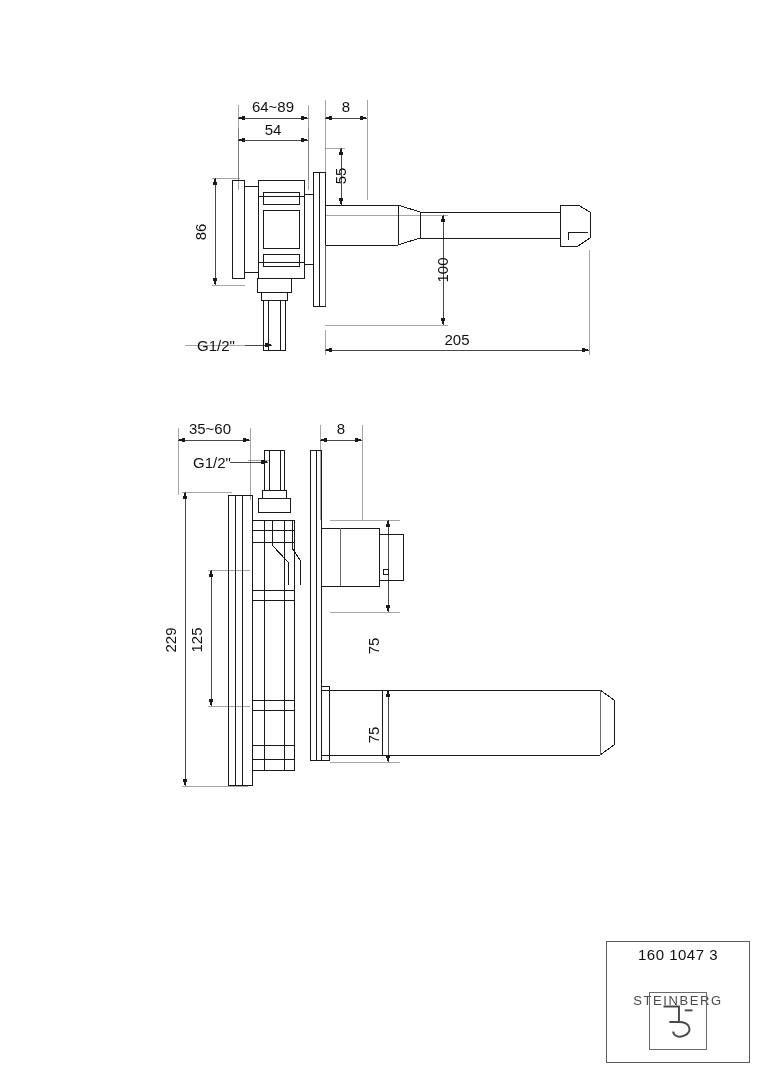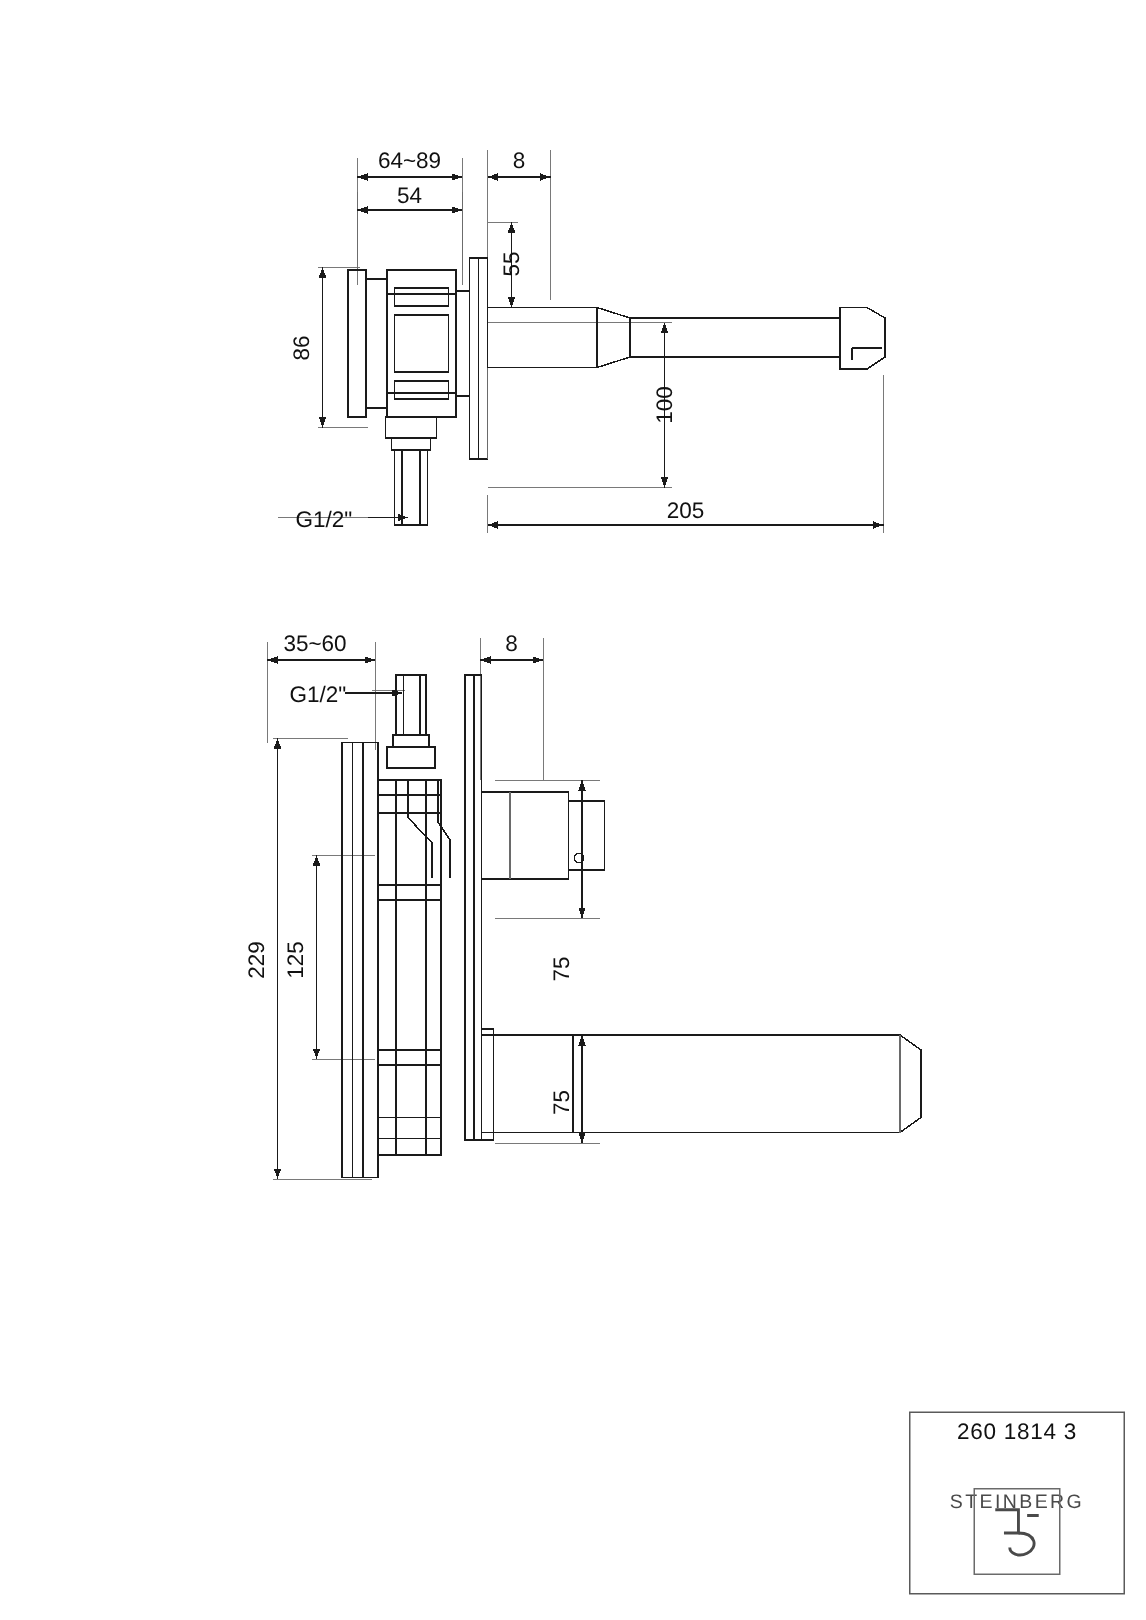--- a/index.html
+++ b/index.html
@@ -287,21 +287,21 @@
       <text class="dim-text" x="341" y="434" text-anchor="middle">8</text>
       <text class="dim-text" x="212" y="468" text-anchor="middle">G1/2"</text>
       <text class="dim-text-v" x="176" y="640" text-anchor="middle" transform="rotate(-90 176 640)">229</text>
       <text class="dim-text-v" x="202" y="640" text-anchor="middle" transform="rotate(-90 202 640)">125</text>
       <text class="dim-text-v" x="379" y="646" text-anchor="middle" transform="rotate(-90 379 646)">75</text>
       <text class="dim-text-v" x="379" y="735" text-anchor="middle" transform="rotate(-90 379 735)">75</text>
     </g>
   </svg>
 
   <div class="title-block">
-    <div class="tb-code">260 1814 3</div>
+    <div class="tb-code">160 1047 3</div>
     <div class="tb-brand">STEINBERG</div>
     <div class="tb-logo">
       <svg viewBox="0 0 58 58" width="56" height="56">
         <g stroke="#4a4a4a" fill="none" stroke-width="2">
           <path d="M14,14 L30,14 L30,30 L20,30"></path>
           <path d="M30,30 C42,30 44,40 36,44 C30,47 24,44 24,40"></path>
           <path d="M36,18 L44,18"></path>
         </g>
       </svg>
     </div>

